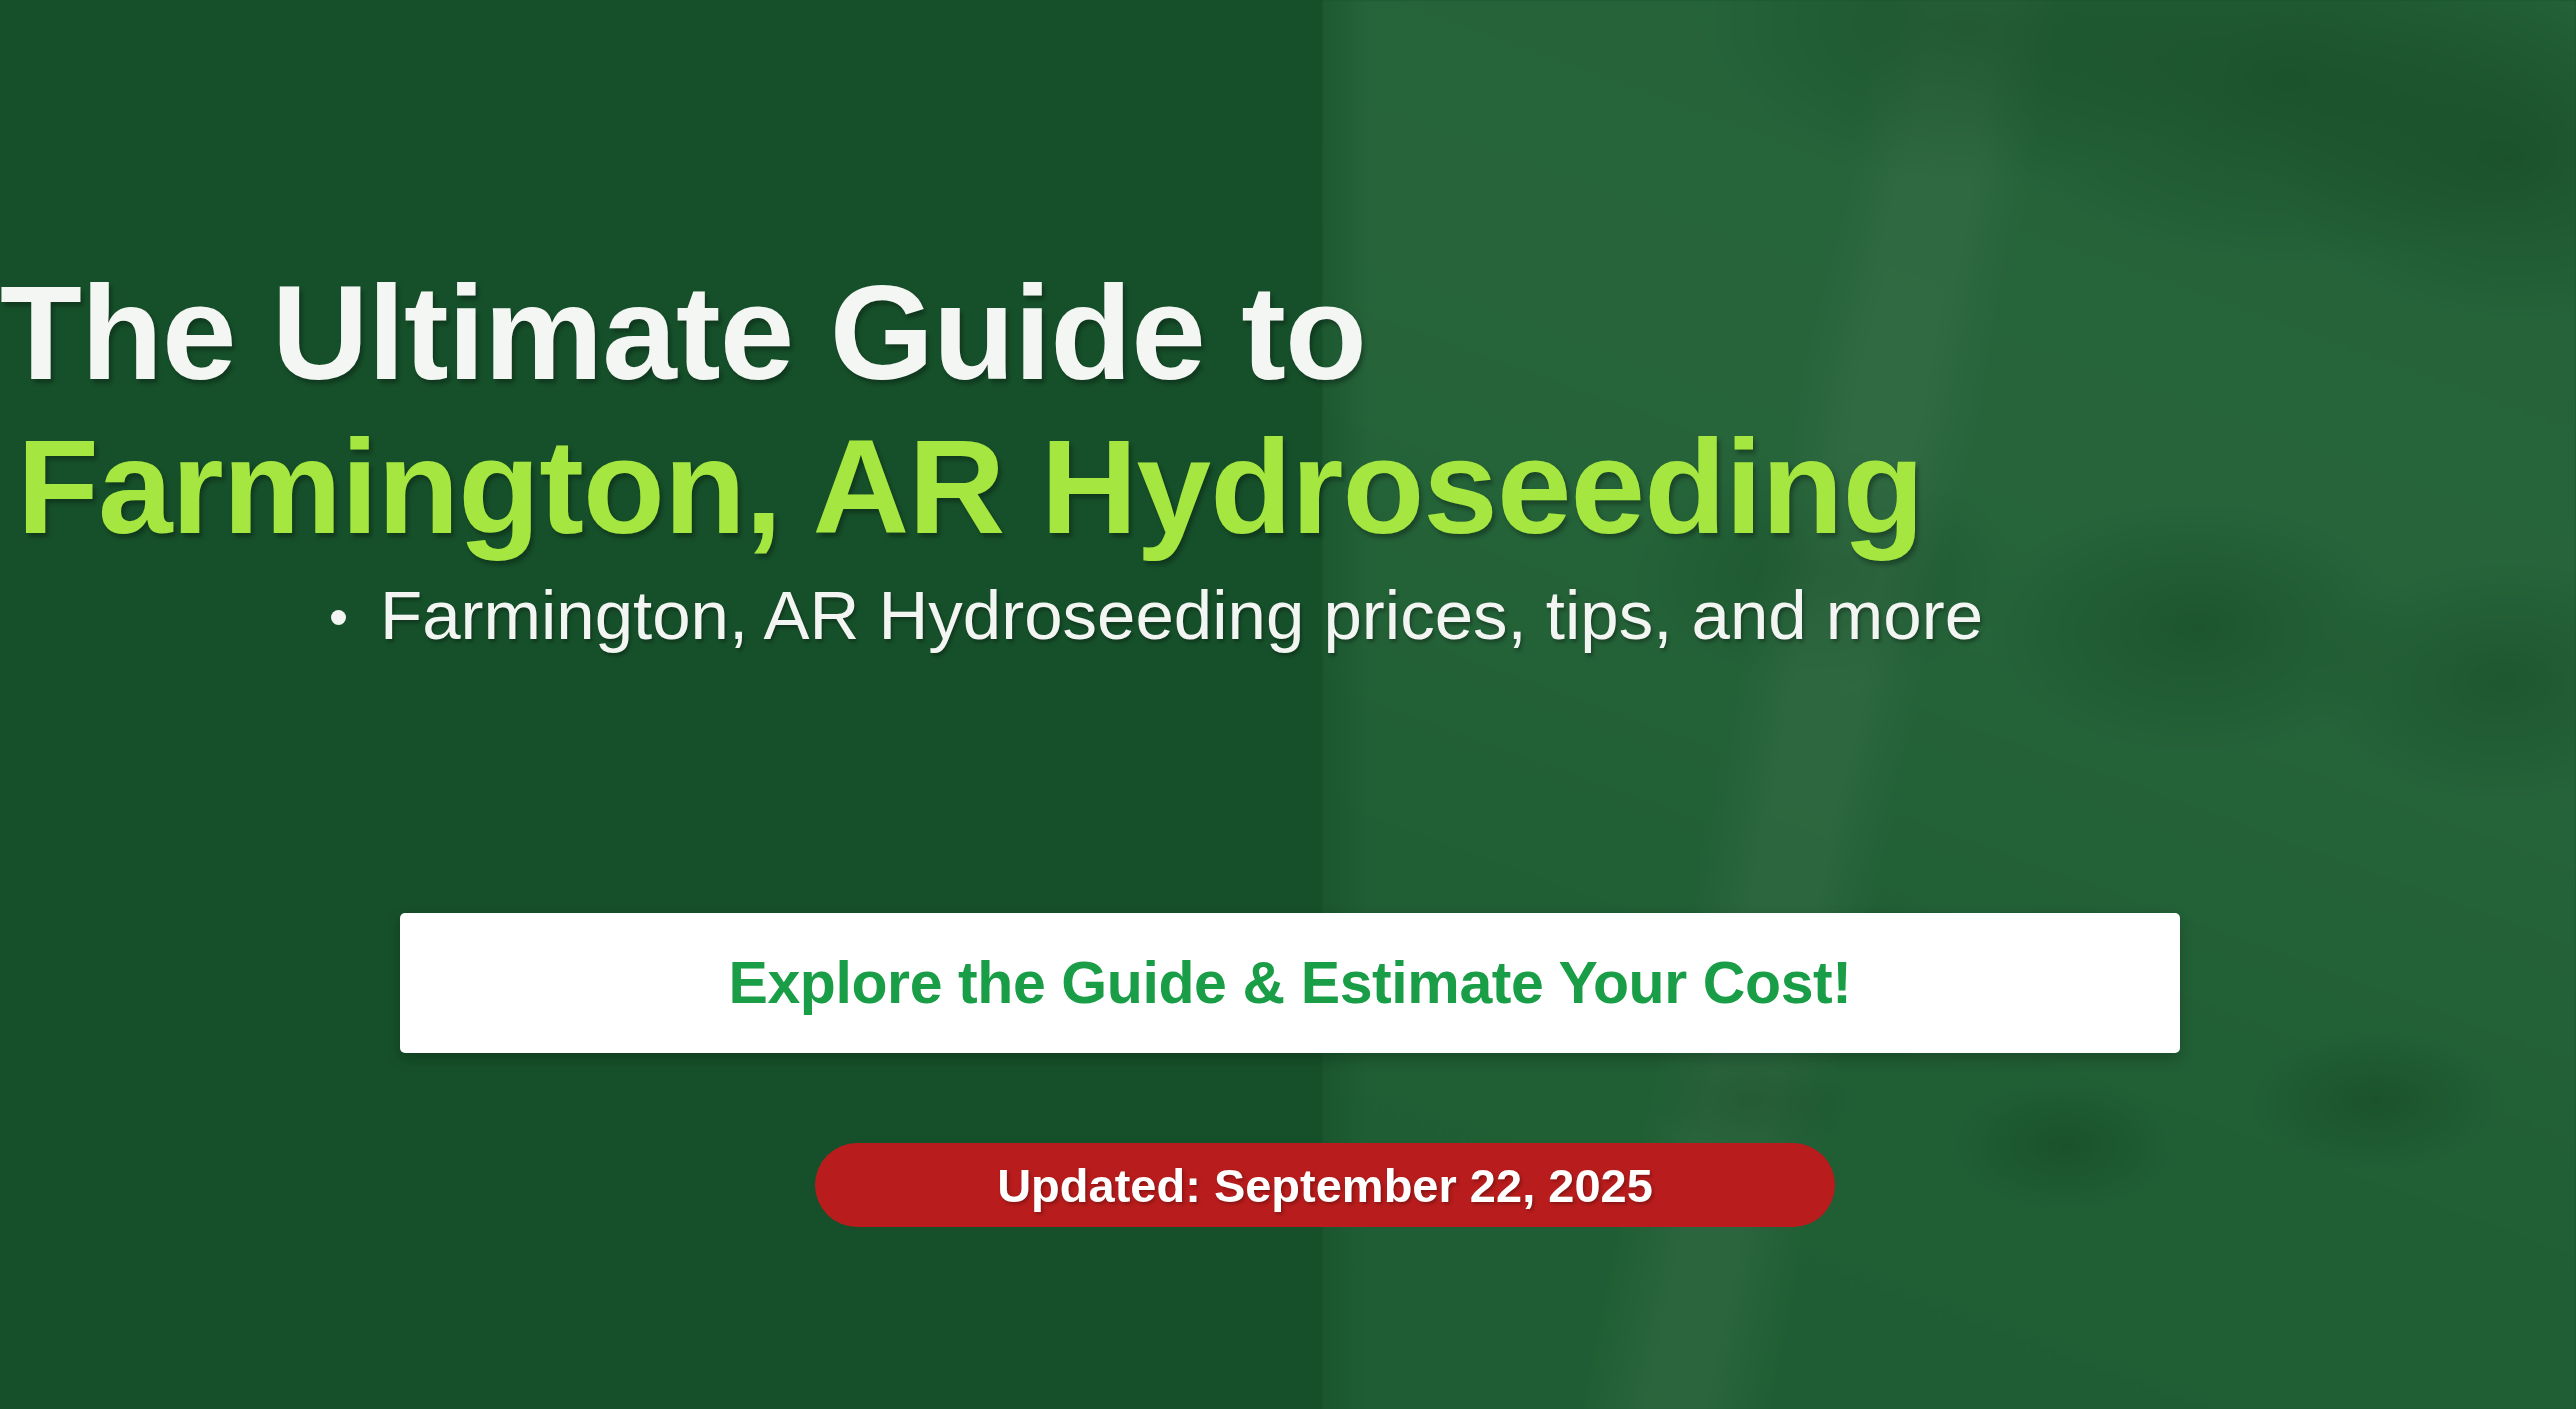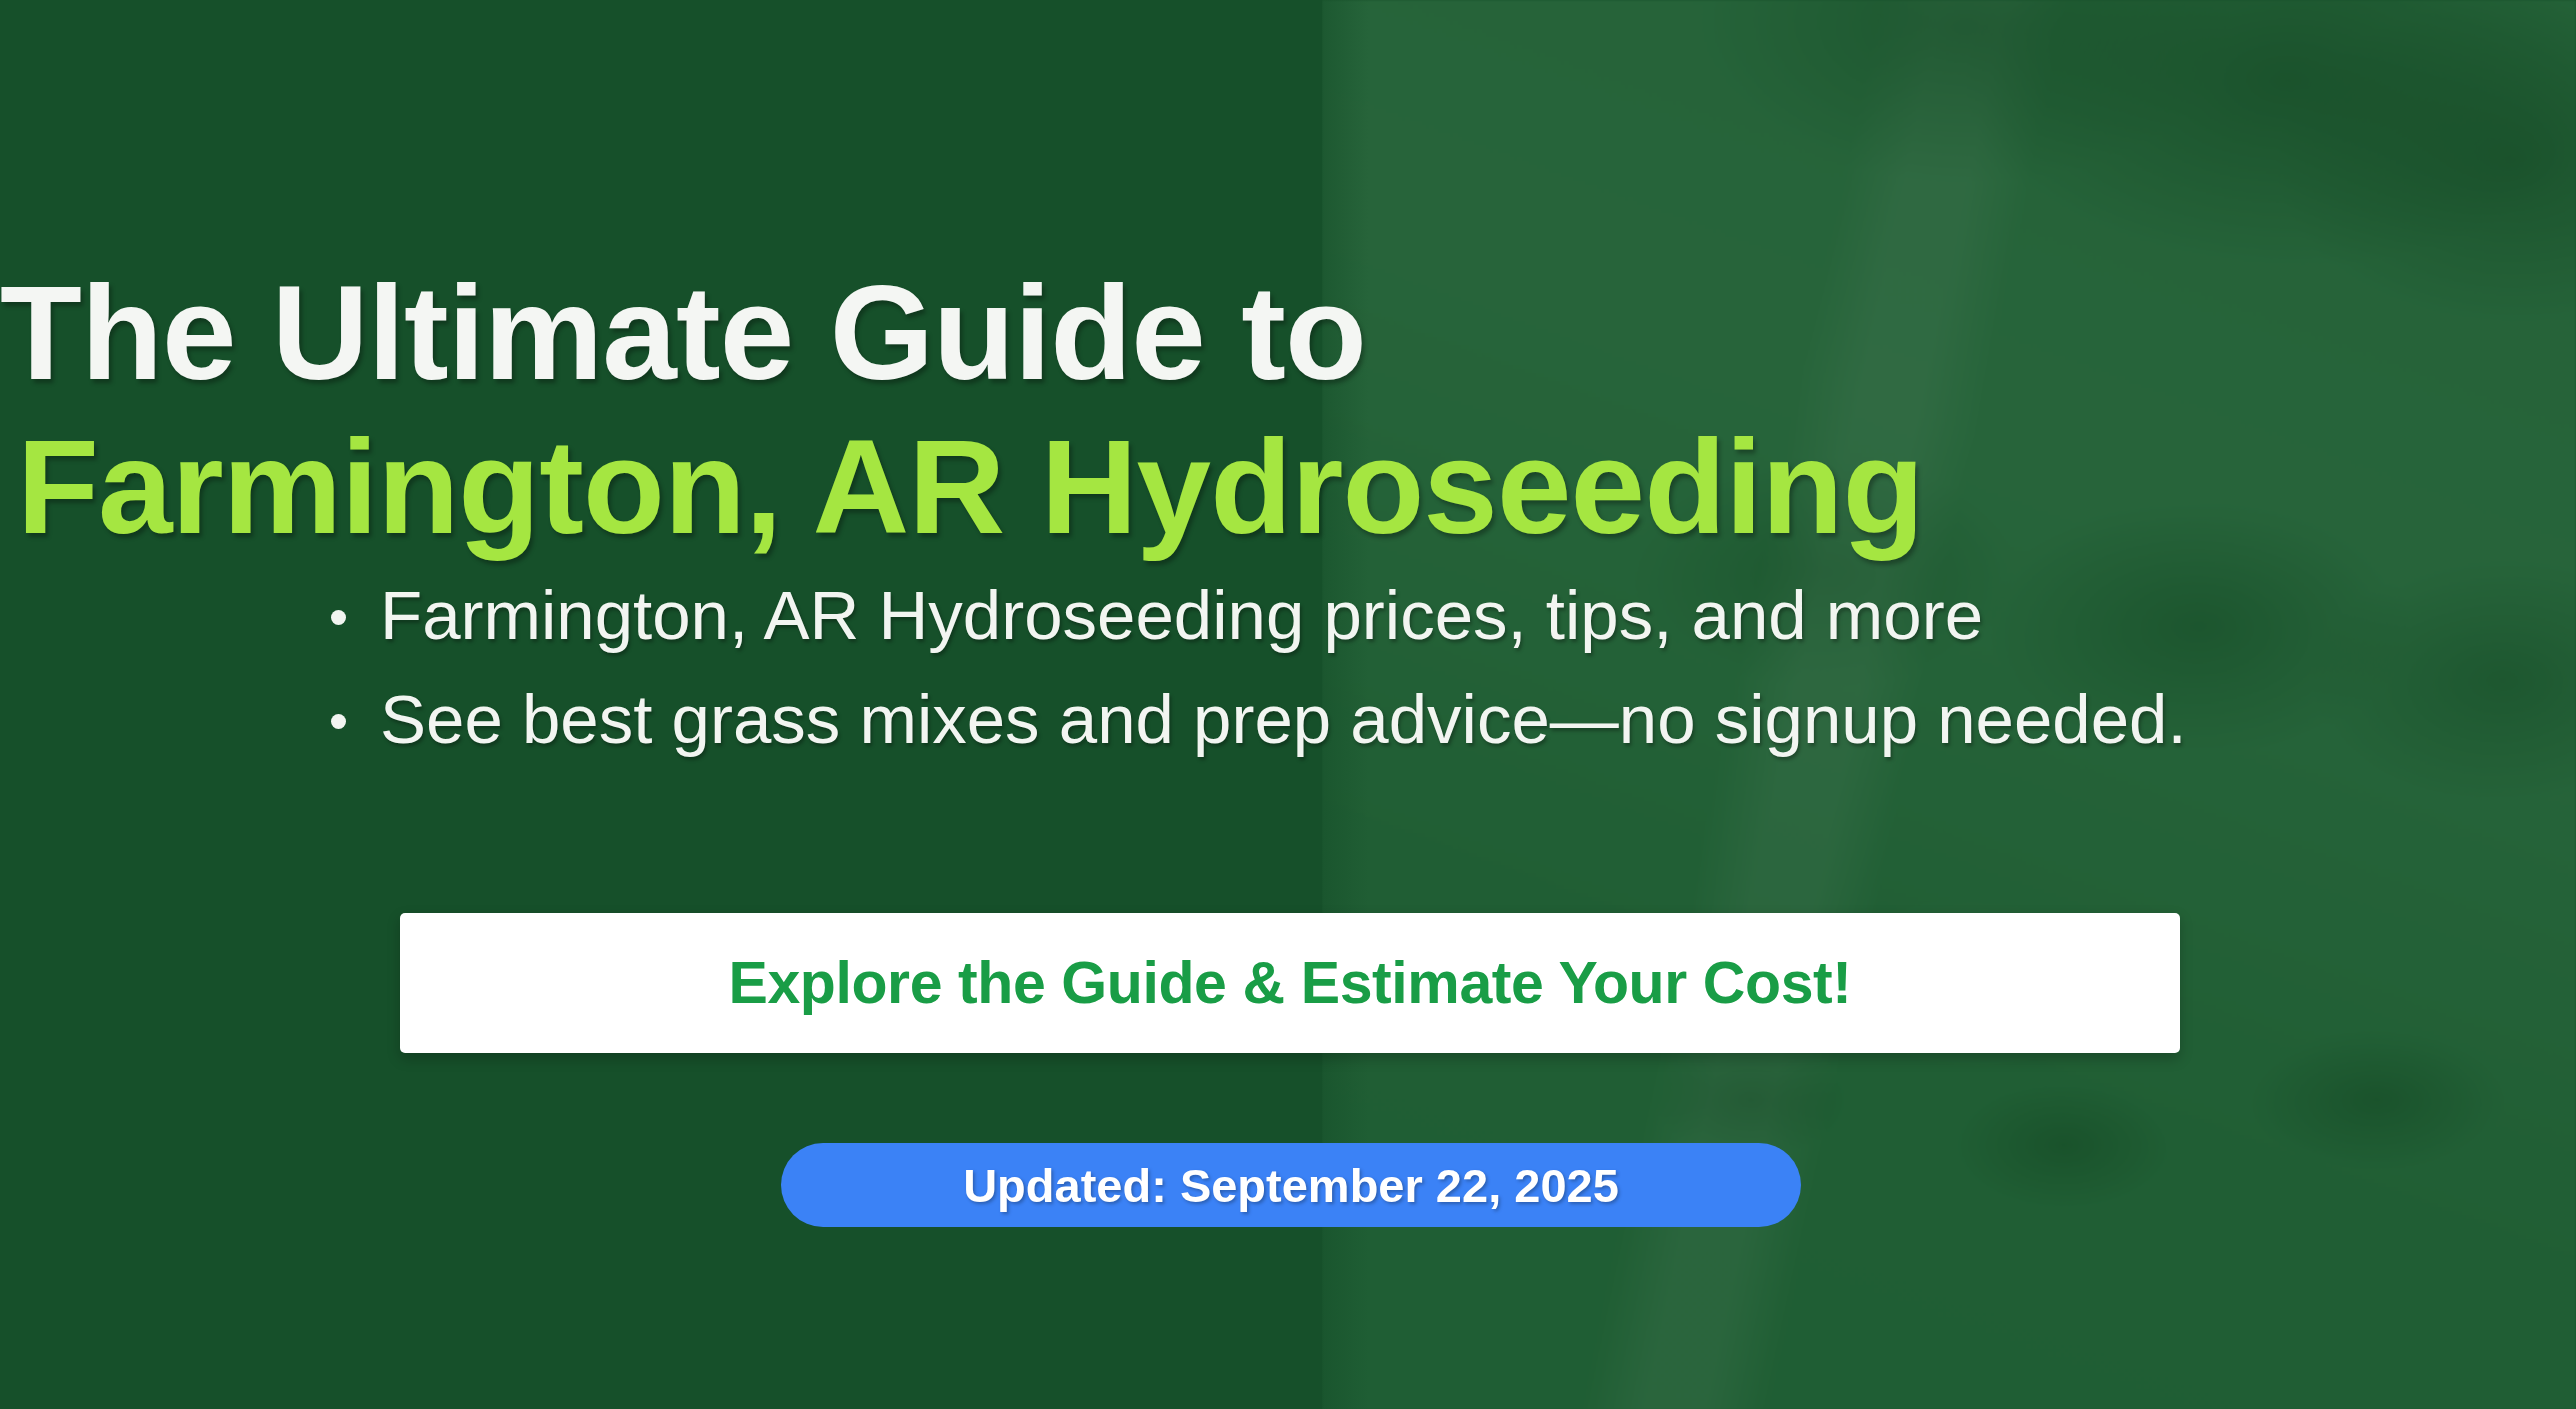--- a/index.html
+++ b/index.html
@@ -134,25 +134,25 @@
     box-shadow: 0 5.4px 12.5px rgba(0,0,0,0.22);
     display: flex;
     align-items: center;
     justify-content: center;
     padding: 0;
   }
 
   .updated-badge {
     position: absolute;
     top: 1143px;
-    left: 781px;
+    left: 815px;
     width: 1020px;
     height: 84px;
     border-radius: 42px;
-    background: #3b82f6;
+    background: #b91c1c;
     color: #ffffff;
     font-size: 47px;
     font-weight: bold;
     display: flex;
     align-items: center;
     justify-content: center;
     text-shadow: 1.8px 1.8px 3.6px rgba(0,0,0,0.28);
   }
 </style>
 </head>
@@ -168,21 +168,20 @@
 
   <div class="content">
 
     <h1 class="headline">
       <span class="headline-line1">The Ultimate Guide to</span>
       <span class="headline-line2">Farmington, AR Hydroseeding</span>
     </h1>
 
     <ul class="bullets">
       <li>Farmington, AR Hydroseeding prices, tips, and more</li>
-      <li>See best grass mixes and prep advice—no signup needed.</li>
     </ul>
 
     <button class="cta-button">Explore the Guide &amp; Estimate Your Cost!</button>
 
     <div class="updated-badge">Updated: September 22, 2025</div>
 
   </div>
 </div>
 
 

